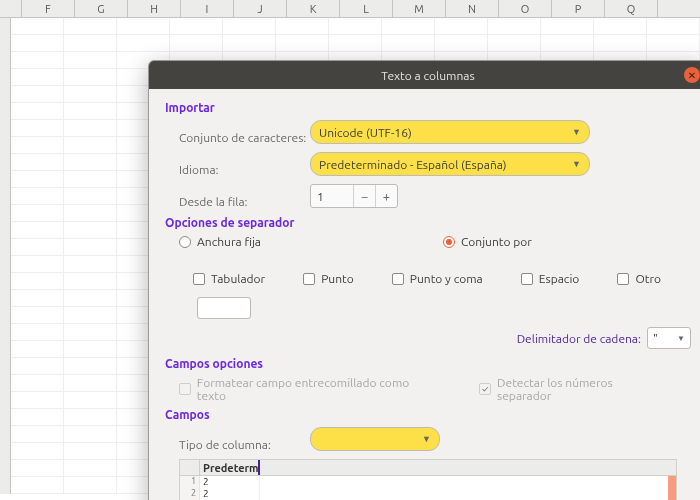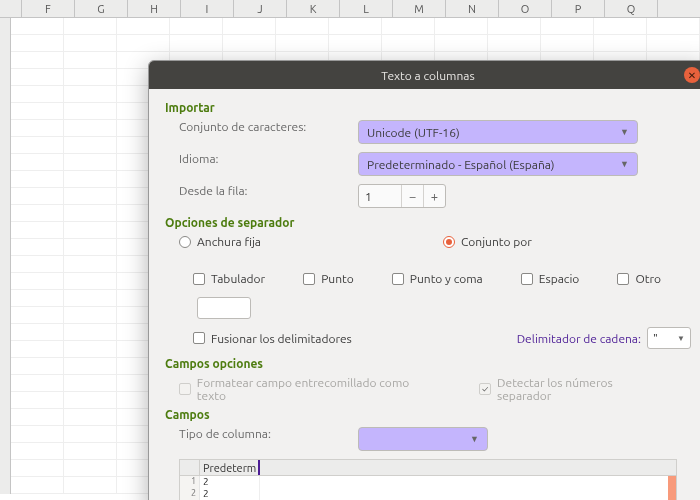--- a/index.html
+++ b/index.html
@@ -14,24 +14,24 @@
 .cells { flex: 1; }
 .cellrow { display: flex; height: 17px; border-bottom: 1px solid #eee; }
 .cell { width: 53px; border-right: 1px solid #eee; }
 
 
 .dialog { position: absolute; left: 148px; top: 60px; width: 560px; height: 450px; background: #f2f1f0; border: 1px solid #999; box-shadow: 0 6px 24px rgba(0,0,0,0.3); border-radius: 6px 6px 0 0; overflow: hidden; }
 .titlebar { height: 28px; background: #444340; color: #e8e6e3; font-size: 12px; display: flex; align-items: center; justify-content: center; position: relative; }
 .closebtn { position: absolute; right: 7px; top: 6px; width: 16px; height: 16px; border-radius: 50%; background: #e8613c; display: flex; align-items: center; justify-content: center; font-size: 10px; color: #3a1a0c; cursor: pointer; }
 
 .body { padding: 8px 16px 0 16px; font-size: 12px; color: #3b3b3b; }
-.section-h { font-weight: bold; color: #4d7c0f; margin: 4px 0 6px 0; }
-.row { display: flex; align-items: flex-start; margin: 4px 0 8px 0; gap: 48px; }
+.section-h { font-weight: bold; color: #6d28d9; margin: 4px 0 6px 0; }
+.row { display: flex; align-items: flex-end; margin: 4px 0 8px 0; }
 .lbl { width: 145px; padding-left: 14px; color: #686868; font-size: 12px; }
-.select { flex: 1; max-width: 280px; height: 24px; border: 1px solid #bdbbb7; border-radius: 4px; background: #c4b5fd; display: flex; align-items: center; padding: 0 8px; font-size: 12px; color: #3b3b3b; position: relative; }
+.select { flex: 1; max-width: 280px; height: 24px; border: 1px solid #bdbbb7; border-radius: 11px; background: #fde047; display: flex; align-items: center; padding: 0 8px; font-size: 12px; color: #3b3b3b; position: relative; }
 .select.wide { max-width: 280px; }
 .select .caret { position: absolute; right: 8px; color: #666; font-size: 9px; }
 .spin { display: flex; align-items: center; height: 24px; border: 1px solid #bdbbb7; border-radius: 3px; background: #fafafa; width: 88px; }
 .spin input { border: 0; width: 42px; background: transparent; font-size: 12px; padding: 0 6px; outline: none; color: #3b3b3b; }
 .spin .sbtn { width: 22px; height: 22px; border-left: 1px solid #d4d2cf; text-align: center; line-height: 22px; font-size: 13px; color: #666; cursor: pointer; }
 .radio, .check { display: inline-flex; align-items: center; margin-right: 24px; font-size: 12px; color: #3b3b3b; }
 .radio .r { width: 12px; height: 12px; border-radius: 50%; border: 1px solid #8a8986; margin-right: 6px; display: flex; align-items: center; justify-content: center; background: #fff; }
 .radio.sel .r { border-color: #e8613c; }
 .radio.sel .r::after { content: ""; width: 6px; height: 6px; border-radius: 50%; background: #e8613c; }
 .check .c { width: 12px; height: 12px; border: 1px solid #8a8986; border-radius: 2px; margin-right: 6px; background: #fff; display: flex; align-items: center; justify-content: center; font-size: 9px; color: #555; }
@@ -44,21 +44,21 @@
 .check-row { display: flex; flex-wrap: wrap; gap: 12px 14px; margin: 24px 0 8px 28px; }
 .other-input { width: 54px; height: 22px; border: 1px solid #bdbbb7; border-radius: 3px; background: #fff; margin-left: 4px; }
 .merge-row { display: flex; align-items: center; margin: 6px 0 8px 28px; }
 .merge-row .spacer { flex: 1; }
 .delimlbl { font-size: 12px; color: #4c1d95; margin-right: 6px; }
 .mini-select { width: 44px; height: 22px; border: 1px solid #bdbbb7; border-radius: 3px; background: #fff; display: flex; align-items: center; justify-content: space-between; padding: 0 5px; font-size: 12px; }
 
 .preview { margin: 4px 14px 0 14px; border: 1px solid #d0cfcc; background: #fff; height: 134px; position: relative; overflow: hidden; font-size: 11px; }
 .phdr { display: flex; height: 16px; background: #ececeb; border-bottom: 1px solid #d0cfcc; }
 .phnum { width: 20px; border-right: 1px solid #d0cfcc; }
-.phcol { width: 60px; border-right: 2px solid #4c1d95; padding-left: 3px; line-height: 16px; color: #333; }
+.phcol { width: 60px; border-right: 2px solid #4c1d95; padding-left: 3px; line-height: 16px; color: #333; font-weight: bold; }
 .prow { display: flex; height: 12px; }
 .pnum { width: 20px; border-right: 1px solid #e5e5e5; text-align: right; padding-right: 3px; font-size: 9px; color: #777; line-height: 11px; background: #f5f4f2; }
 .pcell { width: 60px; border-right: 1px solid #eee; padding-left: 3px; line-height: 11px; font-size: 10px; color: #222; }
 .pscroll { position: absolute; right: 0; top: 16px; bottom: 6px; width: 8px; background: #f89a7b; }
 </style>
 </head>
 <body>
 
 <div class="sheet">
   <div class="colhdrs">
@@ -563,24 +563,20 @@
           <span class="c"></span>
           <span>Espacio</span>
         </div>
       <div class="check">
           <span class="c"></span>
           <span>Otro</span>
         </div>
       <input class="other-input" style="">
     </div>
     <div class="merge-row">
-      <div class="check">
-          <span class="c"></span>
-          <span>Fusionar los delimitadores</span>
-        </div>
       <div class="spacer"></div>
       <span class="delimlbl">Delimitador de cadena:</span>
       <div class="mini-select">
         <span>"</span>
         <span style="font-size:8px;color:#666">▼</span>
       </div>
     </div>
 
     <div class="section-h">Campos opciones</div>
     <div style="padding-left:14px; display:flex; gap:18px; margin-bottom:6px;">

